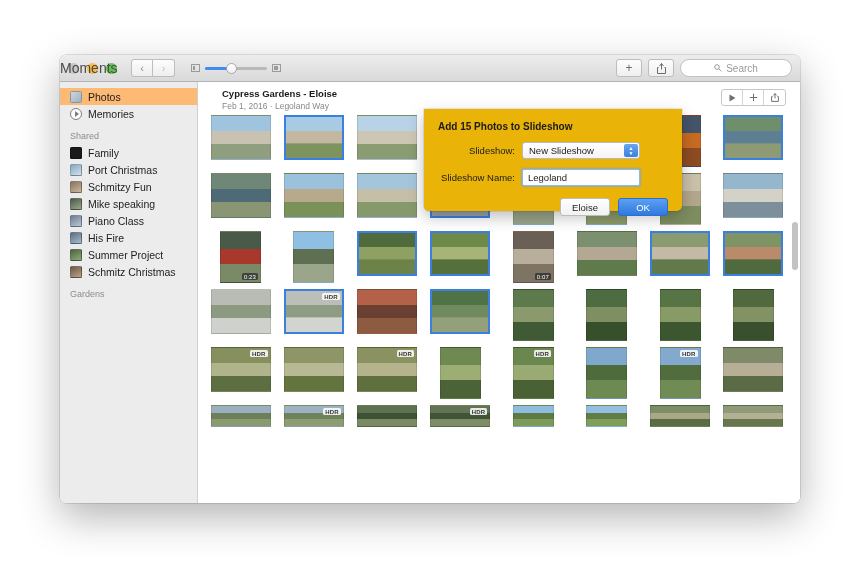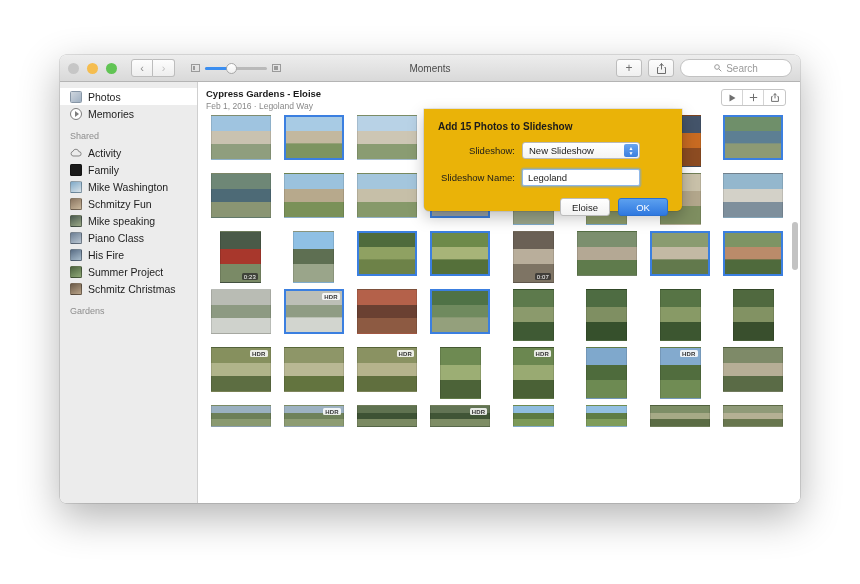--- a/index.html
+++ b/index.html
@@ -59,22 +59,22 @@
   .zoomctl { display: flex; align-items: center; margin-left: 16px; gap: 5px; }
   .zoom-ic { font-size: 8px; color: #9a9a9a; letter-spacing: -1px;}
   .zoom-ic svg { display:block; }
   .slider { position: relative; width: 62px; height: 12px; display: flex; align-items: center; }
   .slider .track { position:absolute; left:0; right:0; height: 3px; background: #b9b9b9; border-radius: 2px; }
   .slider .fill  { position:absolute; left:0; width: 26px; height: 3px; background: #3b8ef0; border-radius: 2px; }
   .slider .knob  { position:absolute; left: 21px; width: 11px; height: 11px; border-radius: 50%;
                    background: linear-gradient(to bottom,#ffffff,#f0f0f0); border: 1px solid #a8a8a8; }
 
   #win-title {
-    position: absolute; left: 0; right: 0; text-align: center;
-    font-size: 10px; color: #4a4a4a; pointer-events: none;
+    position: absolute; left: 0; right: 0; 
+    font-size: 14px; color: #4a4a4a; pointer-events: none;
   }
 
   .tb-right { margin-left: auto; display: flex; align-items: center; gap: 6px; z-index: 2;}
   .tb-btn {
     width: 26px; height: 18px; border-radius: 3px;
     background: linear-gradient(to bottom,#fdfdfd,#efefef);
     border: 1px solid #bdbdbd;
     display: flex; align-items:center; justify-content:center;
     color:#6d6d6d; font-size: 12px;
   }
@@ -94,35 +94,35 @@
     background: #ececec;
     border-right: 1px solid #cfcfcf;
     padding-top: 6px;
     overflow: hidden;
   }
   .sb-item {
     height: 17px; display: flex; align-items: center;
     padding-left: 10px; gap: 6px;
     font-size: 10.5px; color: #1d1d1d;
   }
-  .sb-item.selected { background: #ffffff; }
+  .sb-item.selected { background: #fdba74; }
   .sb-head {
     font-size: 9px; color: #8d8d8d;
     padding: 9px 0 3px 10px;
   }
   .sb-ic { width: 12px; height: 12px; flex: 0 0 12px; border-radius: 1.5px; }
   .sb-ic.photos { background: linear-gradient(135deg,#cfd6de,#9fb0c2); border:1px solid #8796a6;}
   .sb-ic.mem { border-radius:50%; border:1.2px solid #7d7d7d; background:#fff;
                display:flex;align-items:center;justify-content:center; }
   .sb-ic.mem:after { content:""; border-left:4px solid #7d7d7d; border-top:3px solid transparent;
                      border-bottom:3px solid transparent; margin-left:1px;}
   .sb-ic.cloud { background: transparent; }
 
   
-  #content { flex: 1; background: #ffffff; position: relative; overflow: hidden; }
+  #content { flex: 1; background: #ffffff; position: relative; overflow: hidden; padding-left: 16px; }
 
   #moment-head {
     padding: 6px 0 3px 8px;
     height: 29px;
   }
   #moment-title { font-size: 9.5px; font-weight: bold; color: #1b1b1b; white-space: nowrap;}
   #moment-sub   { font-size: 8.5px; color: #888888; margin-top: 2px; white-space: nowrap;}
 
   #moment-actions {
     position: absolute; right: 14px; top: 7px;
@@ -293,32 +293,26 @@
         <div class="sb-item selected">
           <span class="sb-ic photos"></span>
           <span>Photos</span>
         </div>
         <div class="sb-item">
           <span class="sb-ic mem"></span>
           <span>Memories</span>
         </div>
         <div class="sb-head">Shared</div>
         <div class="sb-item">
-          <span class="sb-ic cloud"><svg width="12" height="9" viewBox="0 0 12 9">
-              <path d="M3 8 A2.4 2.4 0 0 1 3 3.3 A3 3 0 0 1 8.8 3.6 A2.2 2.2 0 0 1 9 8 Z" fill="none" stroke="#868686"></path>
-            </svg></span>
-          <span>Activity</span>
-        </div>
-        <div class="sb-item">
           <span class="sb-ic" style="background: linear-gradient(150deg, rgb(26, 26, 26) 0%, rgb(26, 26, 26) 100%); border: 1px solid rgba(0, 0, 0, 0.25);"></span>
           <span>Family</span>
         </div>
         <div class="sb-item">
           <span class="sb-ic" style="background: linear-gradient(150deg, rgb(127, 169, 200) 0%, rgb(216, 226, 232) 100%); border: 1px solid rgba(0, 0, 0, 0.25);"></span>
-          <span>Mike Washington</span>
+          <span>Port Christmas</span>
         </div>
         <div class="sb-item">
           <span class="sb-ic" style="background: linear-gradient(150deg, rgb(138, 117, 96) 0%, rgb(201, 183, 156) 100%); border: 1px solid rgba(0, 0, 0, 0.25);"></span>
           <span>Schmitzy Fun</span>
         </div>
         <div class="sb-item">
           <span class="sb-ic" style="background: linear-gradient(150deg, rgb(74, 90, 80) 0%, rgb(154, 168, 134) 100%); border: 1px solid rgba(0, 0, 0, 0.25);"></span>
           <span>Mike speaking</span>
         </div>
         <div class="sb-item">

